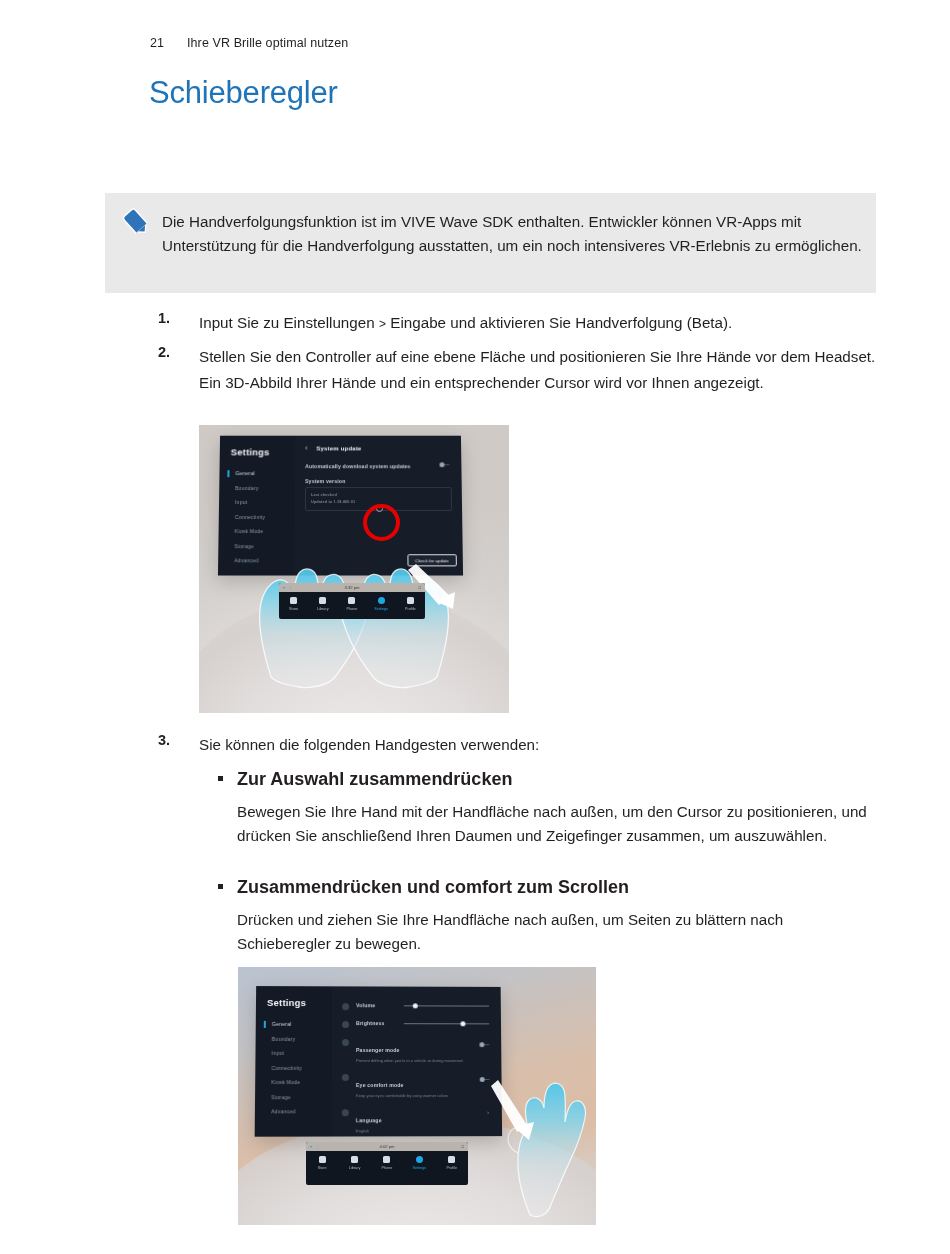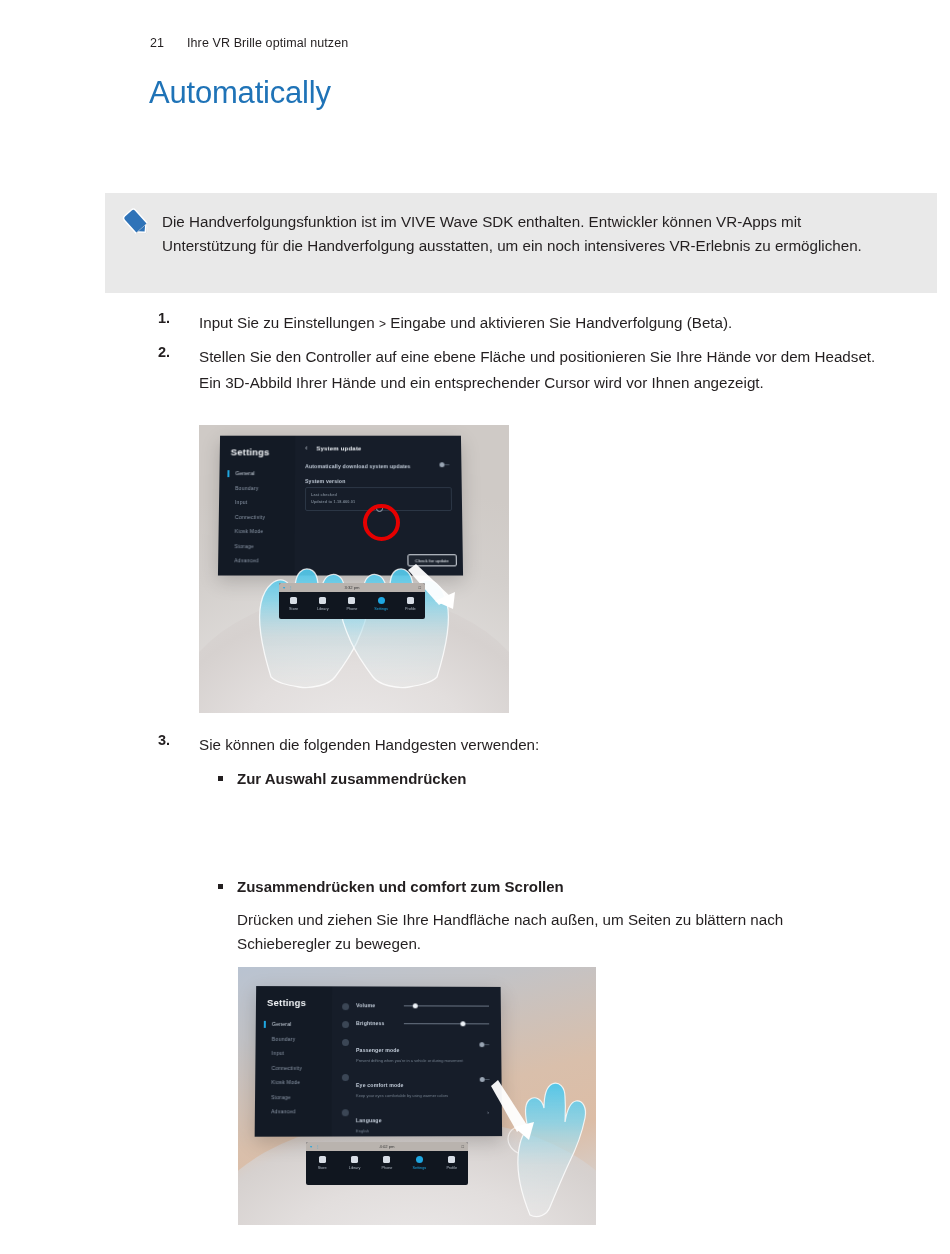--- a/index.html
+++ b/index.html
@@ -60,21 +60,21 @@
     font-size: 15.2px;
     line-height: 25px;
     color: #231f20;
   }
 
   
   .note-box {
     position: absolute;
     left: 105px;
     top: 165px;
-    width: 832px;
+    width: 771px;
     height: 100px;
     background: #e9e9e9;
     box-sizing: border-box;
   }
   .note-icon {
     position: absolute;
     left: 15px;
     top: 13px;
     width: 34px;
     height: 34px;
@@ -137,21 +137,21 @@
   .bi .sq {
     position: absolute;
     left: 0;
     top: 8px;
     width: 5px;
     height: 5px;
     background: #231f20;
   }
   .bi .btitle {
     margin-left: 19px;
-    font-size: 15px;
+    font-size: 18px;
     font-weight: bold;
     line-height: 22px;
     color: #231f20;
   }
   .bi .bbody {
     margin-left: 19px;
     margin-top: 10px;
     font-size: 15.2px;
     line-height: 23.5px;
     font-weight: 400;
@@ -381,21 +381,21 @@
 </style>
 </head>
 <body>
 
 <div class="page">
 
   <div class="page-header">
     <span class="pnum">21</span><span>Ihre VR Brille optimal nutzen</span>
   </div>
 
-  <div class="doc-title">Automatically</div>
+  <div class="doc-title">Schieberegler</div>
 
 
   <div class="note-box">
     <svg class="note-icon" viewBox="0 0 34 34">
       <g transform="rotate(-42 17 17)">
         <path d="M12.5 3.5 h9 a3 3 0 0 1 3 3 v17.5 l-7.5 7 l-7.5 -7 v-17.5 a3 3 0 0 1 3 -3 z" fill="#2f73b8" stroke="#ffffff" stroke-width="1.4"></path>
         <path d="M9.5 24 l7.5 7 l7.5 -7 z" fill="#ffffff" stroke="#dcdcdc" stroke-width="0.8"></path>
         <path d="M12.5 24 l4.5 4.4 l4.5 -4.4 z" fill="#2f73b8"></path>
       </g>
     </svg>
@@ -420,20 +420,21 @@
       <span class="num">3.</span>
       <div class="body">Sie können die folgenden Handgesten verwenden:</div>
     </div>
 
   </div>
 
   <div class="blist">
     <div class="bi bi1">
       <span class="sq"></span>
       <div class="btitle">Zur Auswahl zusammendrücken</div>
+      <div class="bbody">Bewegen Sie Ihre Hand mit der Handfläche nach außen, um den Cursor zu positionieren, und drücken Sie anschließend Ihren Daumen und Zeigefinger zusammen, um auszuwählen.</div>
     </div>
     <div class="bi bi2">
       <span class="sq"></span>
       <div class="btitle">Zusammendrücken und comfort zum Scrollen</div>
       <div class="bbody">Drücken und ziehen Sie Ihre Handfläche nach außen, um Seiten zu blättern nach Schieberegler zu bewegen.</div>
     </div>
   </div>
 
   <div class="figure fig1">
     <div class="vr-scene"></div>

